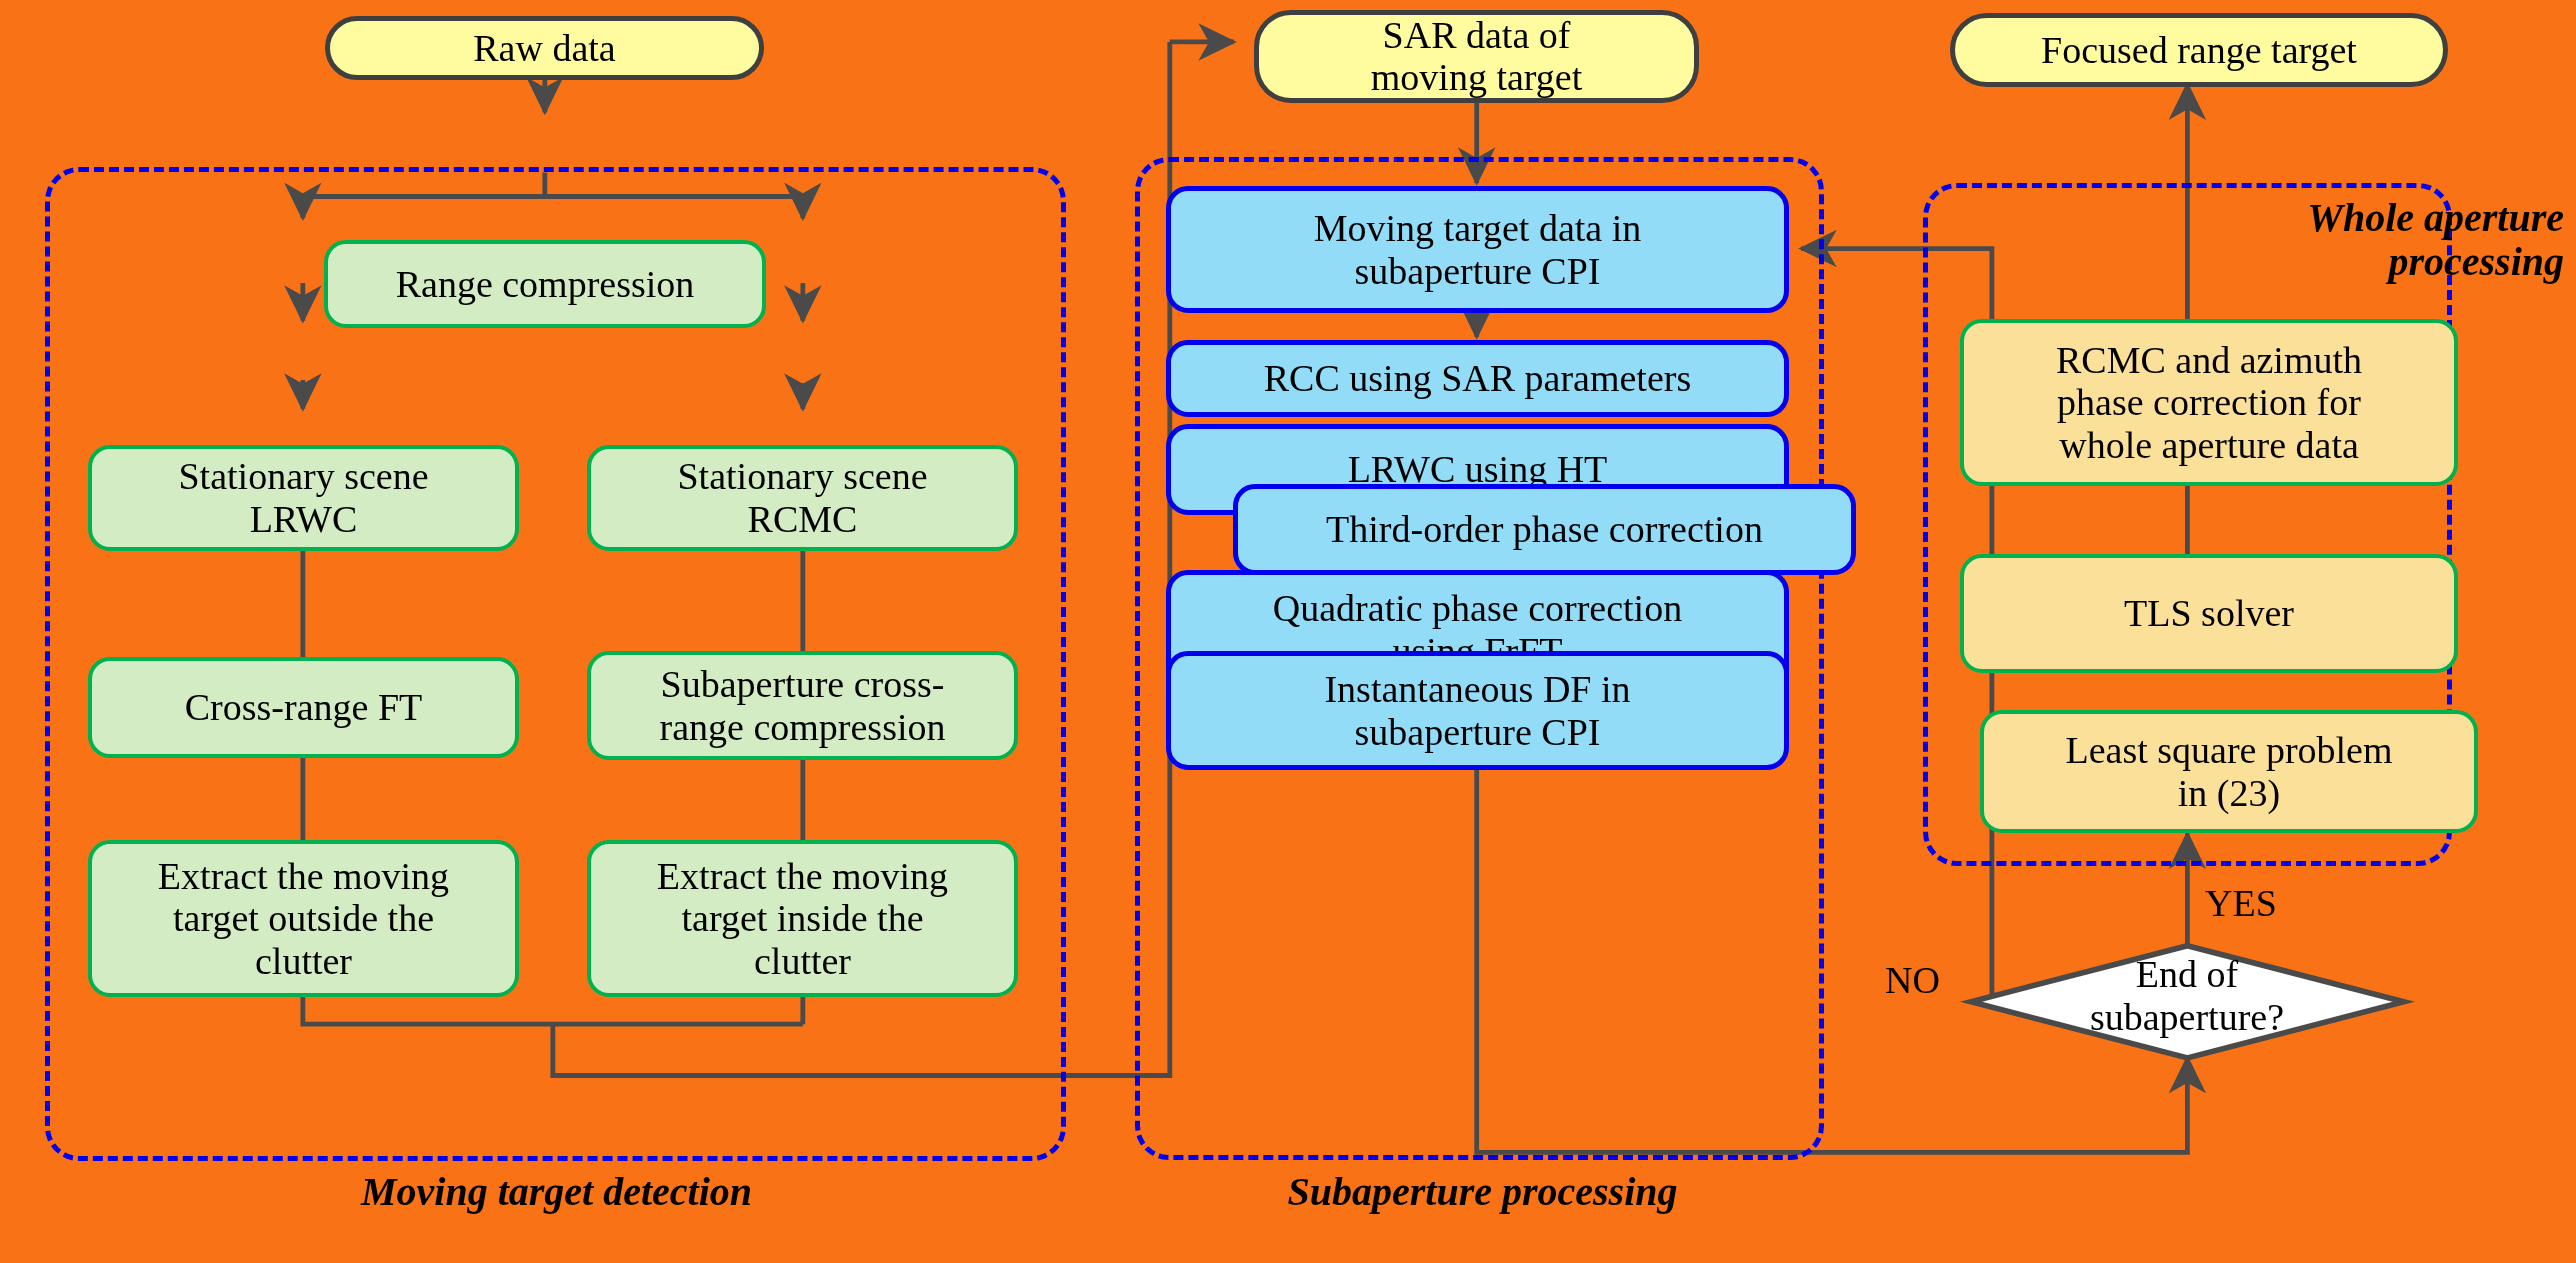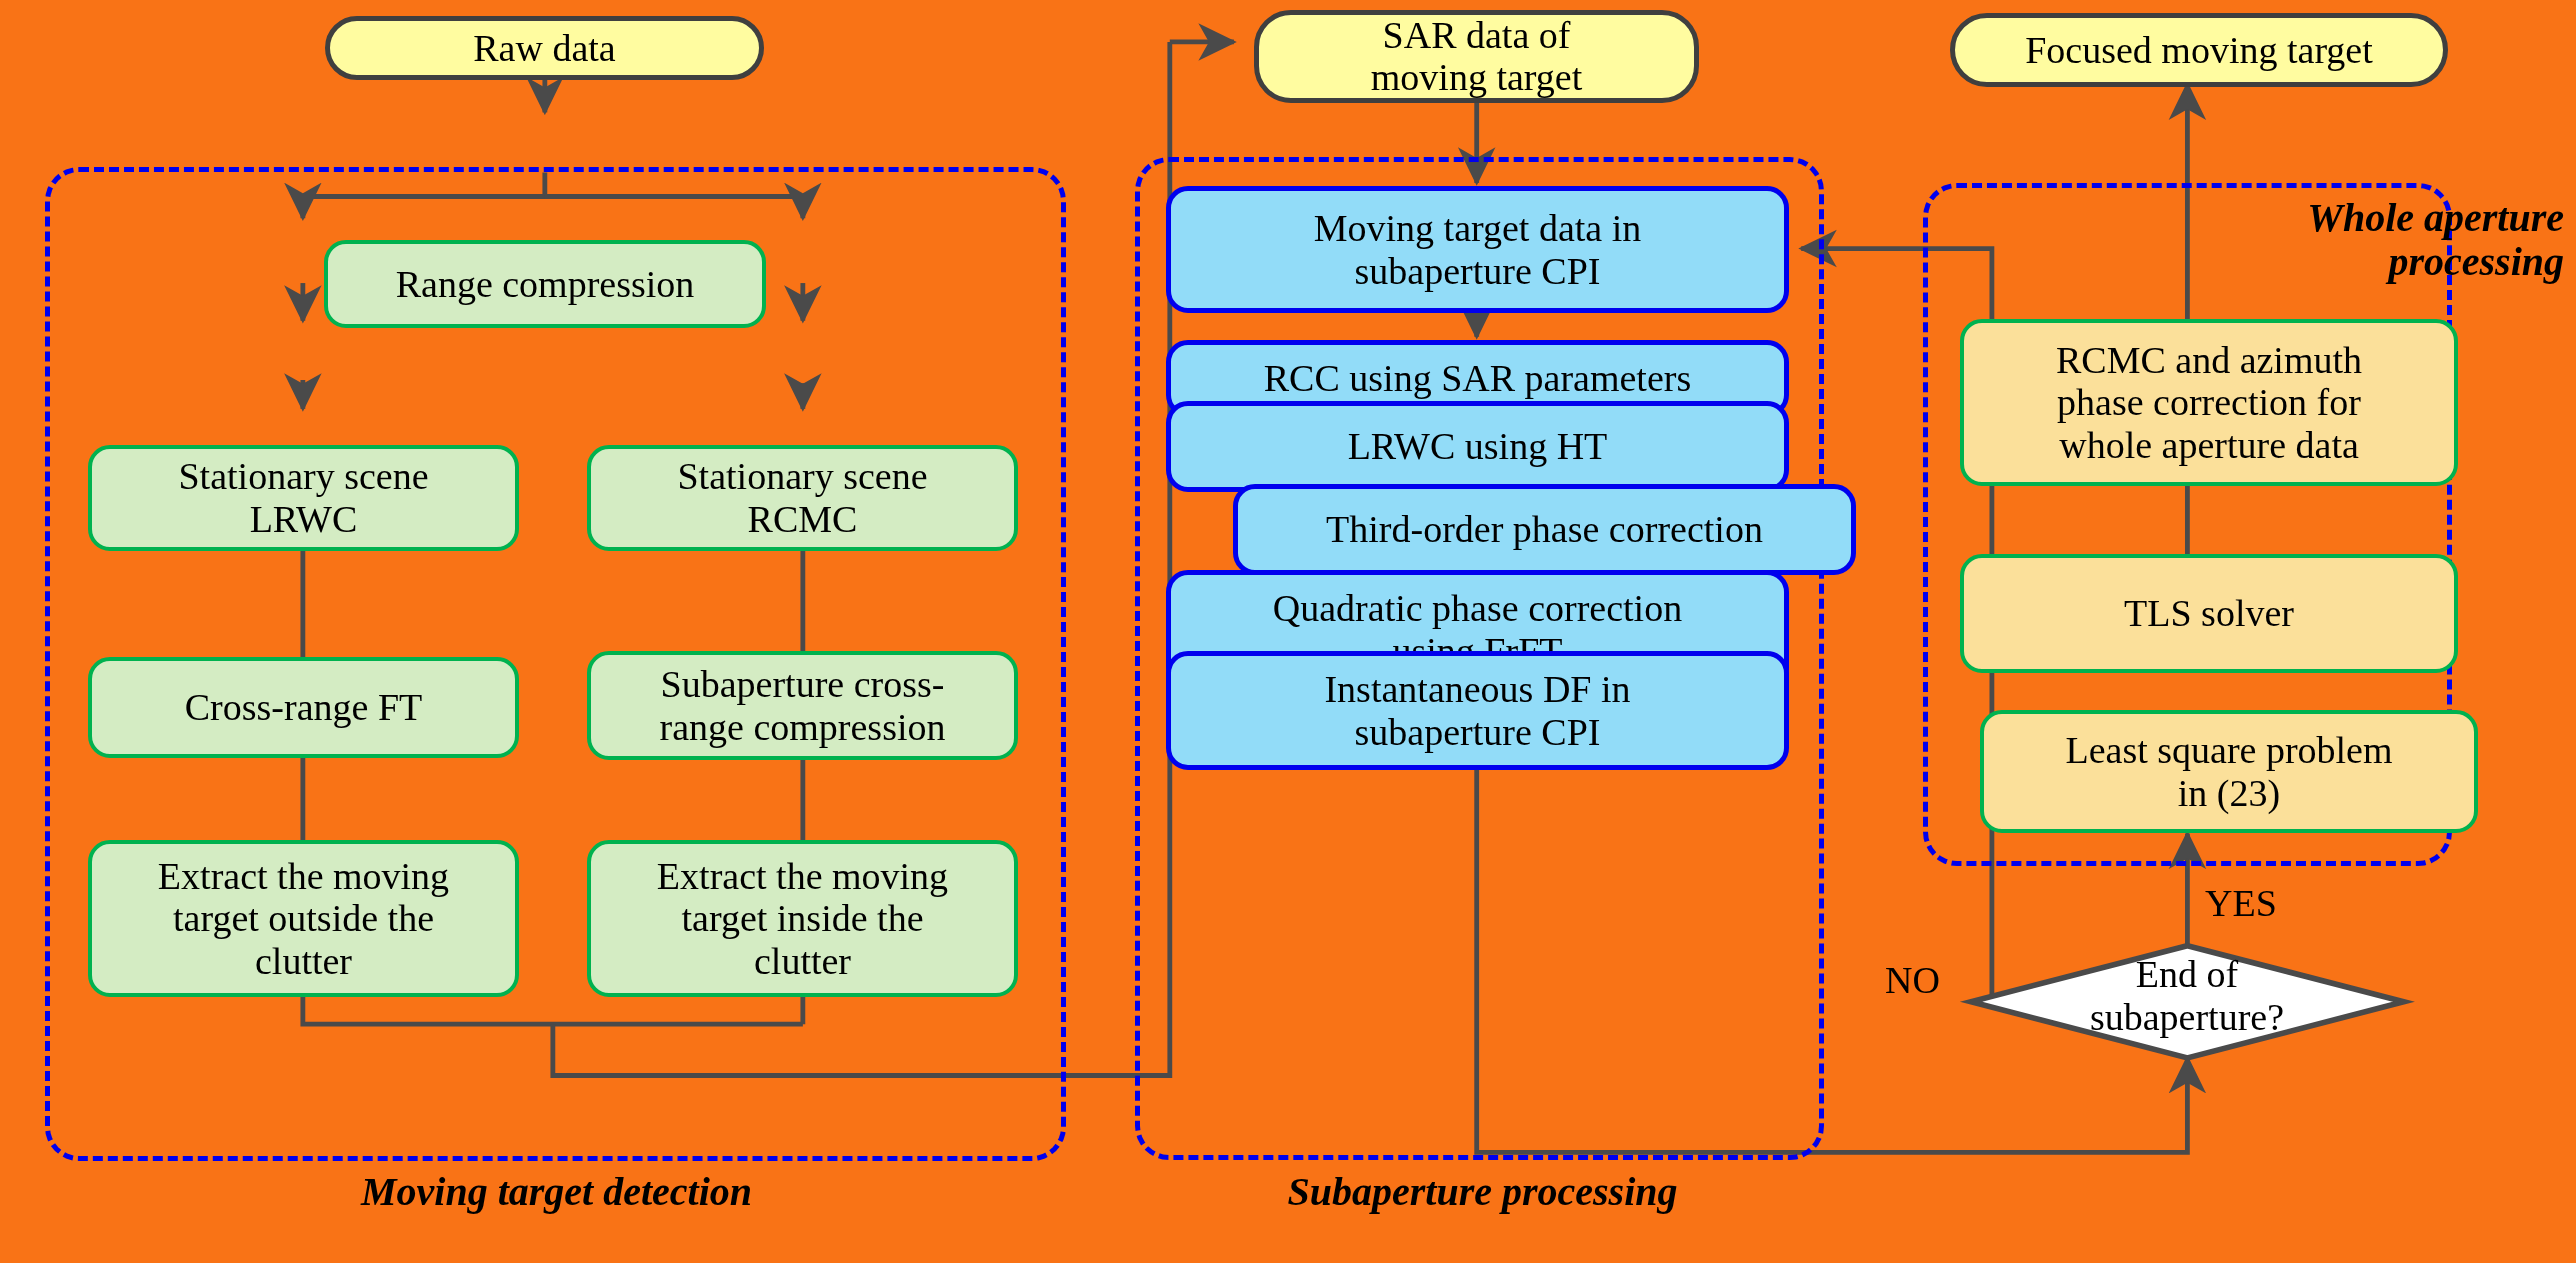--- a/index.html
+++ b/index.html
@@ -83,21 +83,21 @@
 
   <div class="node term" style="left:325px;top:16px;width:439px;height:64px;">
     <span>Raw data</span>
   </div>
 
   <div class="node term" style="left:1254px;top:9.6px;width:445px;height:93px;">
     <span>SAR data of<br>moving target</span>
   </div>
 
   <div class="node term" style="left:1950px;top:13px;width:498px;height:74px;">
-    <span>Focused moving target</span>
+    <span>Focused range target</span>
   </div>
 
   <div class="node green" style="left:324px;top:240px;width:442px;height:88px;">
     <span>Range compression</span>
   </div>
 
   <div class="node green" style="left:88px;top:445px;width:431px;height:106px;">
     <span>Stationary scene<br>LRWC</span>
   </div>
 
@@ -122,21 +122,21 @@
   </div>
 
   <div class="node blue" style="left:1166px;top:186px;width:623px;height:127px;">
     <span>Moving target data in<br>subaperture CPI</span>
   </div>
 
   <div class="node blue" style="left:1166px;top:340px;width:623px;height:77px;">
     <span>RCC using SAR parameters</span>
   </div>
 
-  <div class="node blue" style="left:1166px;top:401px;width:623px;height:91px;">
+  <div class="node blue" style="left:1166px;top:424px;width:623px;height:91px;">
     <span>LRWC using HT</span>
   </div>
 
   <div class="node blue" style="left:1233px;top:484px;width:623px;height:91px;">
     <span>Third-order phase correction</span>
   </div>
 
   <div class="node blue" style="left:1166px;top:570px;width:623px;height:120px;">
     <span>Quadratic phase correction<br>using FrFT</span>
   </div>

